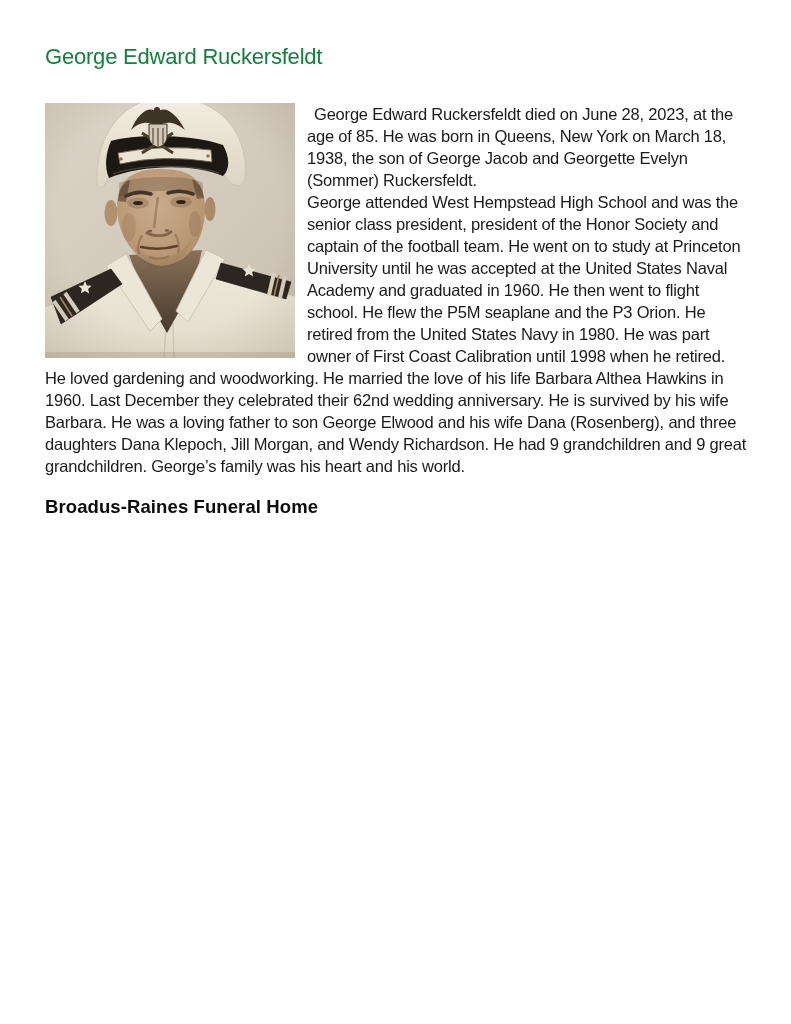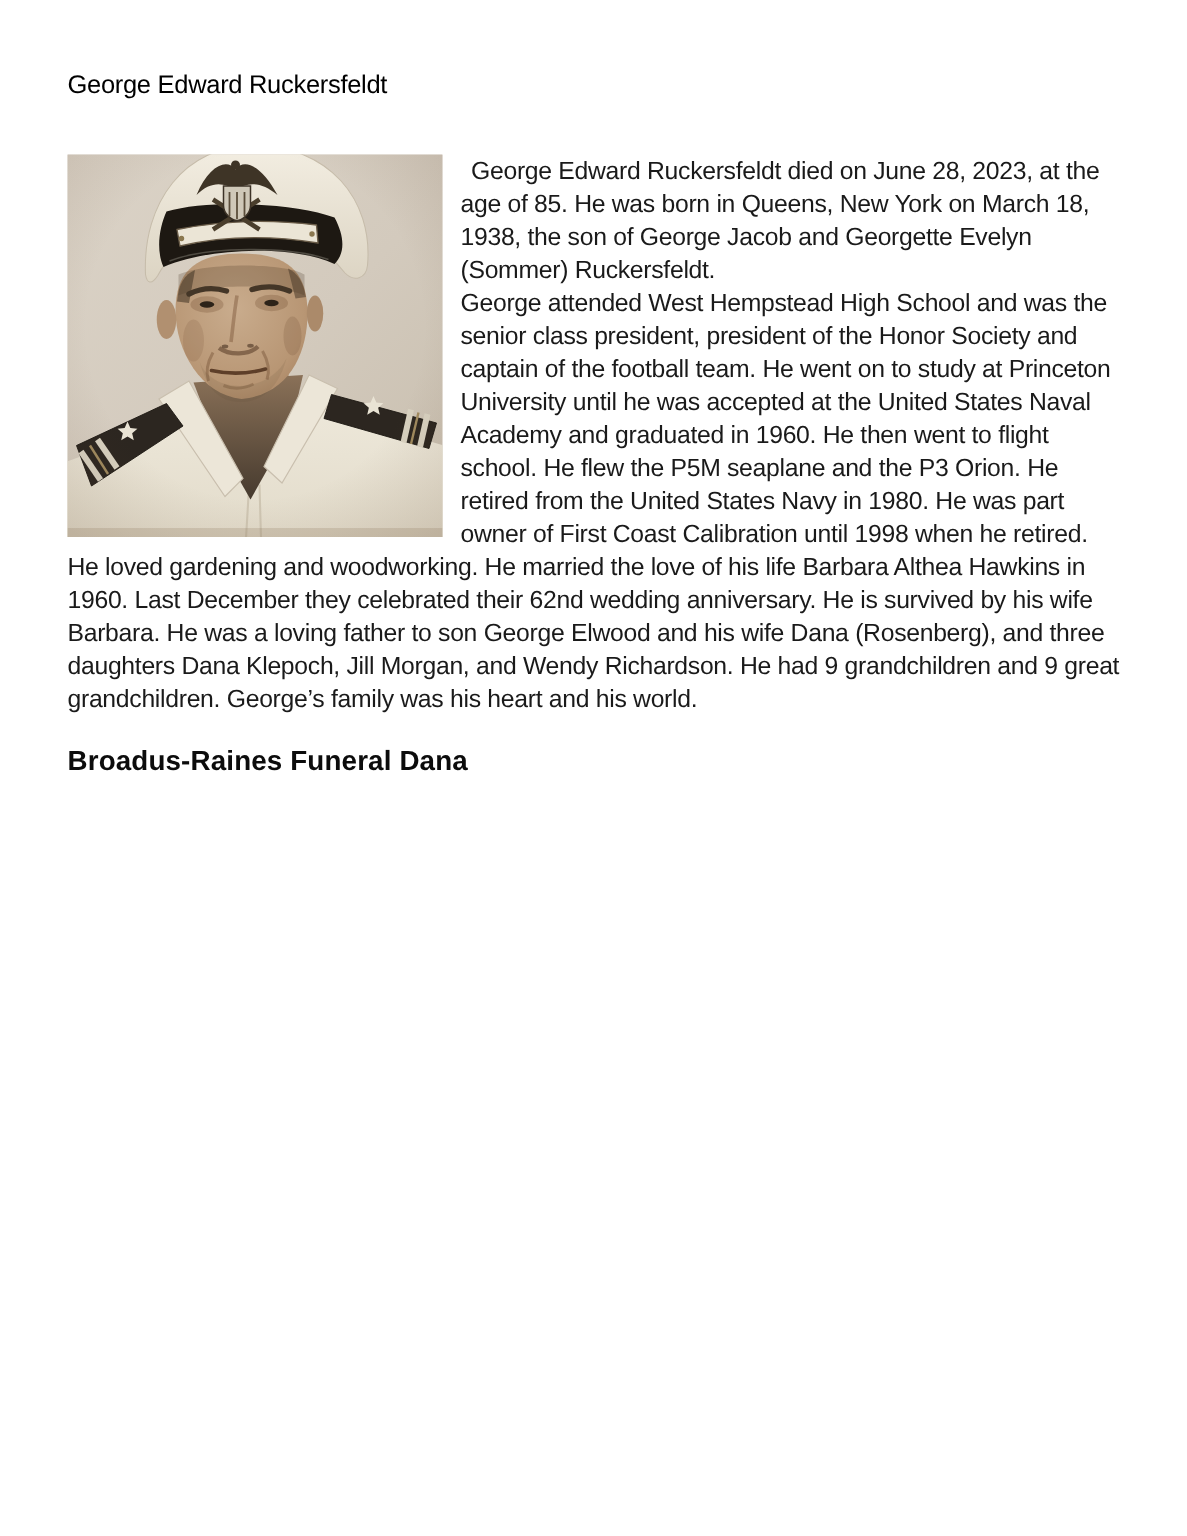--- a/index.html
+++ b/index.html
@@ -8,24 +8,24 @@
     width: 791px;
     height: 1024px;
     background: #ffffff;
     font-family: "Liberation Sans", sans-serif;
     overflow: hidden;
   }
   .doc-title {
     position: absolute;
     left: 45px;
     top: 46px;
-    font-size: 17px;
+    font-size: 22px;
     line-height: 22px;
     letter-spacing: -0.2px;
-    color: #000000;
+    color: #15803d;
   }
   .content {
     position: absolute;
     left: 45px;
     top: 103px;
     width: 702px;
     font-size: 16.5px;
     line-height: 22px;
     letter-spacing: -0.2px;
     color: #1a1a1a;
@@ -169,16 +169,16 @@
         </g>
 
         <rect x="0" y="0" width="250" height="255" fill="url(#vign)"></rect>
         <rect x="0" y="249" width="250" height="6" fill="#8a7355" opacity="0.22"></rect>
       </svg>
     </div>
 
     <p class="lead">George Edward Ruckersfeldt died on June 28, 2023, at the age of 85. He was born in Queens, New York on March 18, 1938, the son of George Jacob and Georgette Evelyn (Sommer) Ruckersfeldt.</p>
     <p>George attended West Hempstead High School and was the senior class president, president of the Honor Society and captain of the football team. He went on to study at Princeton University until he was accepted at the United States Naval Academy and graduated in 1960. He then went to flight school. He flew the P5M seaplane and the P3 Orion. He retired from the United States Navy in 1980. He was part owner of First Coast Calibration until 1998 when he retired. He loved gardening and woodworking. He married the love of his life Barbara Althea Hawkins in 1960. Last December they celebrated their 62nd wedding anniversary. He is survived by his wife Barbara. He was a loving father to son George Elwood and his wife Dana (Rosenberg), and three daughters Dana Klepoch, Jill Morgan, and Wendy Richardson. He had 9 grandchildren and 9 great grandchildren. George’s family was his heart and his world.</p>
 
-    <div class="footer-name">Broadus-Raines Funeral Dana</div>
+    <div class="footer-name">Broadus-Raines Funeral Home</div>
   </div>
 
 </div>
 
 </body></html>

